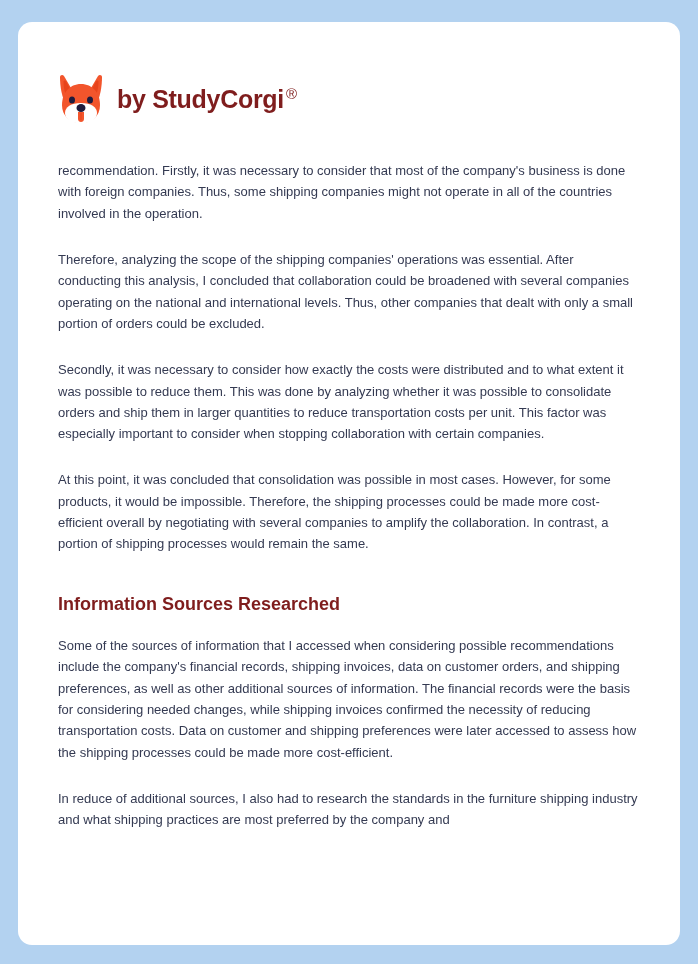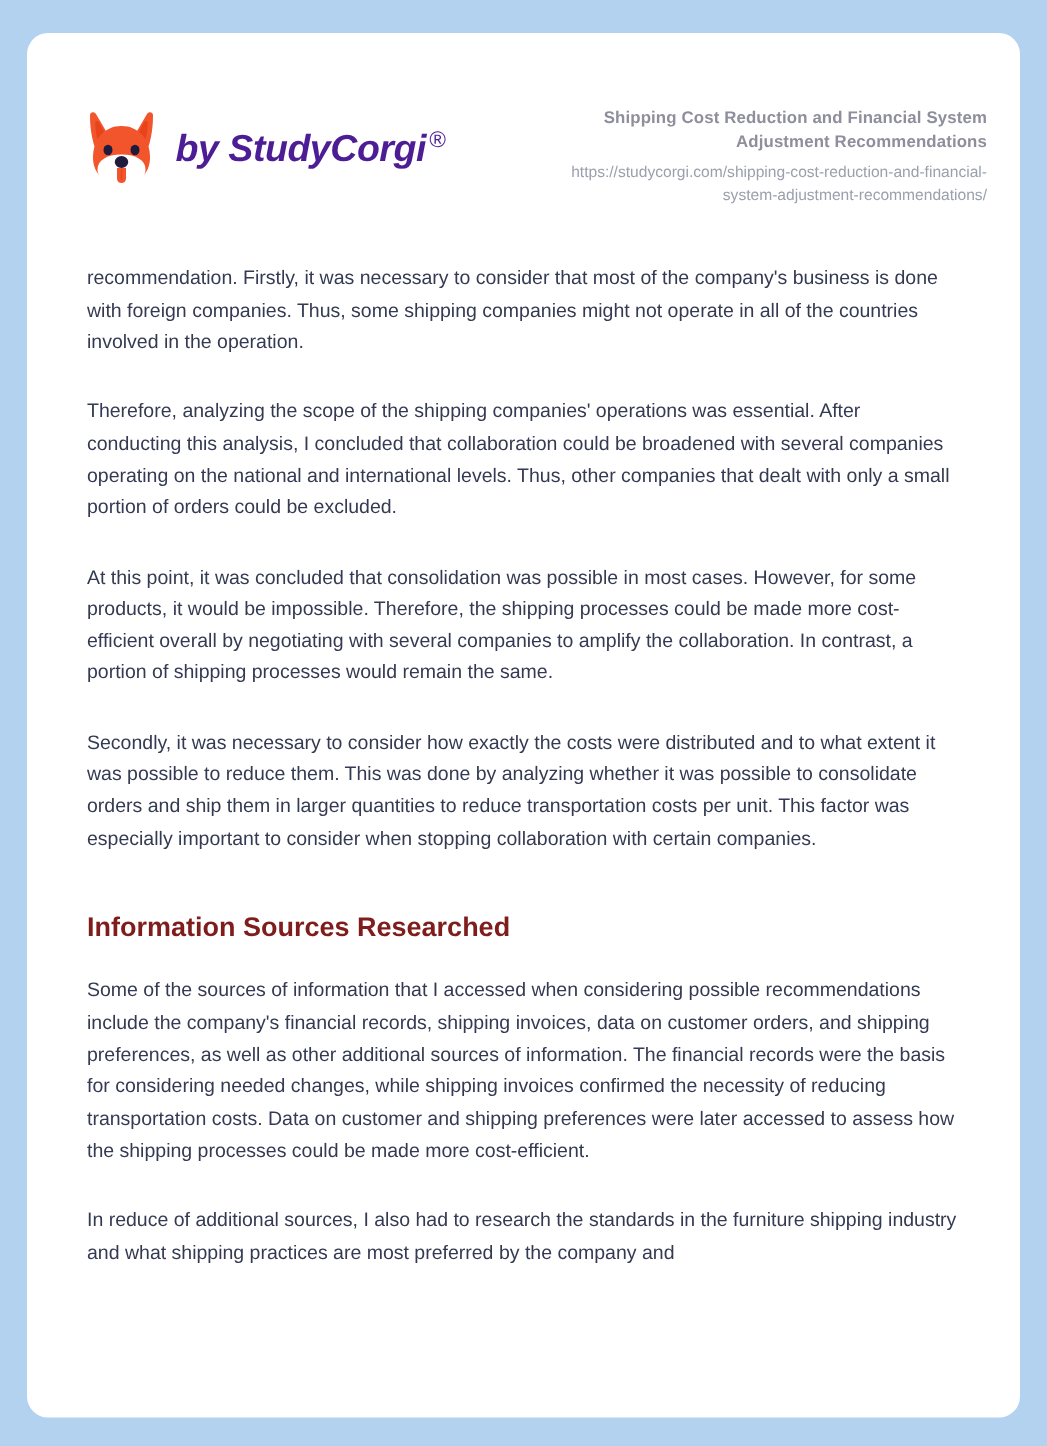--- a/index.html
+++ b/index.html
@@ -39,26 +39,25 @@
   }
   .logo-mark {
     width: 46px;
     height: 50px;
     flex: 0 0 46px;
     display: block;
   }
   .brand-text {
     font-size: 25px;
     font-weight: bold;
-    color: #4c1d95;
+    color: #7f1d1d;
     letter-spacing: -0.3px;
     white-space: nowrap;
     line-height: 1;
     position: relative;
-    font-style: italic;
   }
   .brand-text .reg {
     font-size: 15px;
     vertical-align: super;
     font-weight: normal;
     margin-left: 2px;
   }
 
   .doc-meta {
     text-align: right;
@@ -131,30 +130,26 @@
         <ellipse cx="64" cy="52" rx="6" ry="7" fill="#1f1b3d"></ellipse>
 
         <ellipse cx="46" cy="68" rx="9" ry="8" fill="#1f1b3d"></ellipse>
 
         <path d="M40 76 L52 76 L52 90 C52 94 49 96 46 96 C43 96 40 94 40 90 Z" fill="#f2552c"></path>
         <line x1="46" y1="78" x2="46" y2="92" stroke="#e8441c" stroke-width="2"></line>
       </svg>
       <div class="brand-text"><span>by StudyCorgi</span><span class="reg">®</span></div>
     </div>
 
-    <div class="doc-meta">
-      <div class="doc-title">Shipping Cost Reduction and Financial System Adjustment Recommendations</div>
-      <div class="doc-url">https://studycorgi.com/shipping-cost-reduction-and-financial-system-adjustment-recommendations/</div>
-    </div>
 
   </div>
 
   <div class="content">
       <p>recommendation. Firstly, it was necessary to consider that most of the company's business is done with foreign companies. Thus, some shipping companies might not operate in all of the countries involved in the operation.</p>
       <p>Therefore, analyzing the scope of the shipping companies' operations was essential. After conducting this analysis, I concluded that collaboration could be broadened with several companies operating on the national and international levels. Thus, other companies that dealt with only a small portion of orders could be excluded.</p>
+      <p>Secondly, it was necessary to consider how exactly the costs were distributed and to what extent it was possible to reduce them. This was done by analyzing whether it was possible to consolidate orders and ship them in larger quantities to reduce transportation costs per unit. This factor was especially important to consider when stopping collaboration with certain companies.</p>
       <p>At this point, it was concluded that consolidation was possible in most cases. However, for some products, it would be impossible. Therefore, the shipping processes could be made more cost-efficient overall by negotiating with several companies to amplify the collaboration. In contrast, a portion of shipping processes would remain the same.</p>
-      <p>Secondly, it was necessary to consider how exactly the costs were distributed and to what extent it was possible to reduce them. This was done by analyzing whether it was possible to consolidate orders and ship them in larger quantities to reduce transportation costs per unit. This factor was especially important to consider when stopping collaboration with certain companies.</p>
       <h2 class="section-heading">Information Sources Researched</h2>
       <p>Some of the sources of information that I accessed when considering possible recommendations include the company's financial records, shipping invoices, data on customer orders, and shipping preferences, as well as other additional sources of information. The financial records were the basis for considering needed changes, while shipping invoices confirmed the necessity of reducing transportation costs. Data on customer and shipping preferences were later accessed to assess how the shipping processes could be made more cost-efficient.</p>
       <p class="clipped">In reduce of additional sources, I also had to research the standards in the furniture shipping industry and what shipping practices are most preferred by the company and</p>
     </div>
 
 </div>
 
 </body></html>

